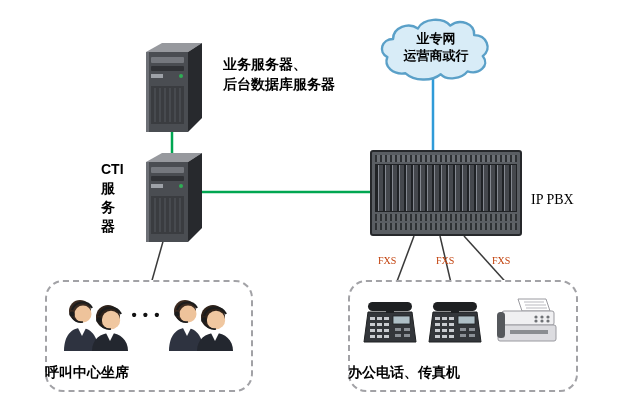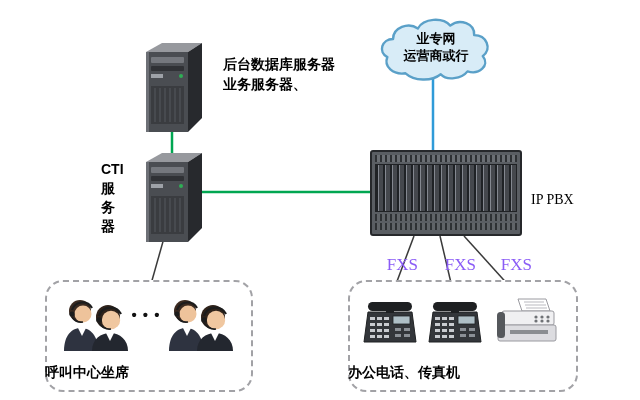--- a/index.html
+++ b/index.html
@@ -22,21 +22,21 @@
   .cti-icon{left:138px;top:150px;}
   .cti-label{left:101px;top:160px;font-weight:700;font-size:14px;line-height:19px;color:#000;}
 
   
   .pbx{left:370px;top:150px;width:152px;height:86px;background:#5a5e63;border:2px solid #26282b;border-radius:3px;box-sizing:border-box;padding:3px;}
   .pbx .vent-top{height:7px;background:repeating-linear-gradient(90deg,#2e3134 0 2px,#6b6f74 2px 5px);}
   .pbx .cards{margin-top:2px;height:46px;border:1px solid #202225;background:repeating-linear-gradient(90deg,#1f2225 0 2px,#848890 2px 3px,#45484d 3px 7px);}
   .pbx .vent-row{margin-top:2px;height:7px;background:repeating-linear-gradient(90deg,#2e3134 0 2px,#606468 2px 5px);}
   .pbx-label{left:531px;top:192px;}
 
-  .fxs{width:40px;text-align:right;font-family:"Liberation Serif",serif;font-size:17px;color:#8b5cf6;z-index:3;}
+  .fxs{width:40px;text-align:left;font-family:"Liberation Serif",serif;font-size:10px;color:#c2410c;z-index:3;}
   .fxs1{left:378px;top:255px;}
   .fxs2{left:436px;top:255px;}
   .fxs3{left:492px;top:255px;}
 
   .dashed-box{border:2px dashed #a2a2a6;border-radius:18px;background:#ffffff;box-sizing:border-box;z-index:1;}
   .cc-box{left:45px;top:280px;width:208px;height:112px;}
   .office-box{left:348px;top:280px;width:230px;height:112px;}
   .photo1{left:56px;top:293px;}
   .photo2{left:161px;top:293px;}
   .dots{left:128px;top:306px;width:36px;text-align:center;font-weight:700;font-size:15px;letter-spacing:1px;color:#111;z-index:3;}
@@ -77,22 +77,22 @@
         <line x1="17" y1="48" x2="17" y2="82"></line>
           <line x1="22" y1="48" x2="22" y2="82"></line>
         <line x1="27" y1="48" x2="27" y2="82"></line>
           <line x1="32" y1="48" x2="32" y2="82"></line>
         <line x1="37" y1="48" x2="37" y2="82"></line>
           <line x1="42" y1="48" x2="42" y2="82"></line>
       </g>
     </svg>
   </div>
   <div class="node abs appserver-label zh-label">
+    <div>业务服务器、</div>
     <div>后台数据库服务器</div>
-    <div>业务服务器、</div>
   </div>
 
   <div class="node cloud-wrap">
     <svg viewBox="0 0 130 75" width="124" height="72">
       <path d="M33,64 C20,66 10,57 14,47 C4,42 8,28 20,28 C20,16 36,10 46,17 C52,6 72,5 80,14 C90,6 106,12 105,24 C118,24 124,38 114,46 C122,56 110,66 98,62 C92,70 76,72 70,65 C60,73 42,72 33,64 Z" stroke="#5aa0c8" stroke-width="2.5" stroke-linejoin="round" fill="#d8ecf7"></path>
     </svg>
   </div>
   <div class="node abs cloud-text">
     <div>业专网</div>
     <div>运营商或行</div>

